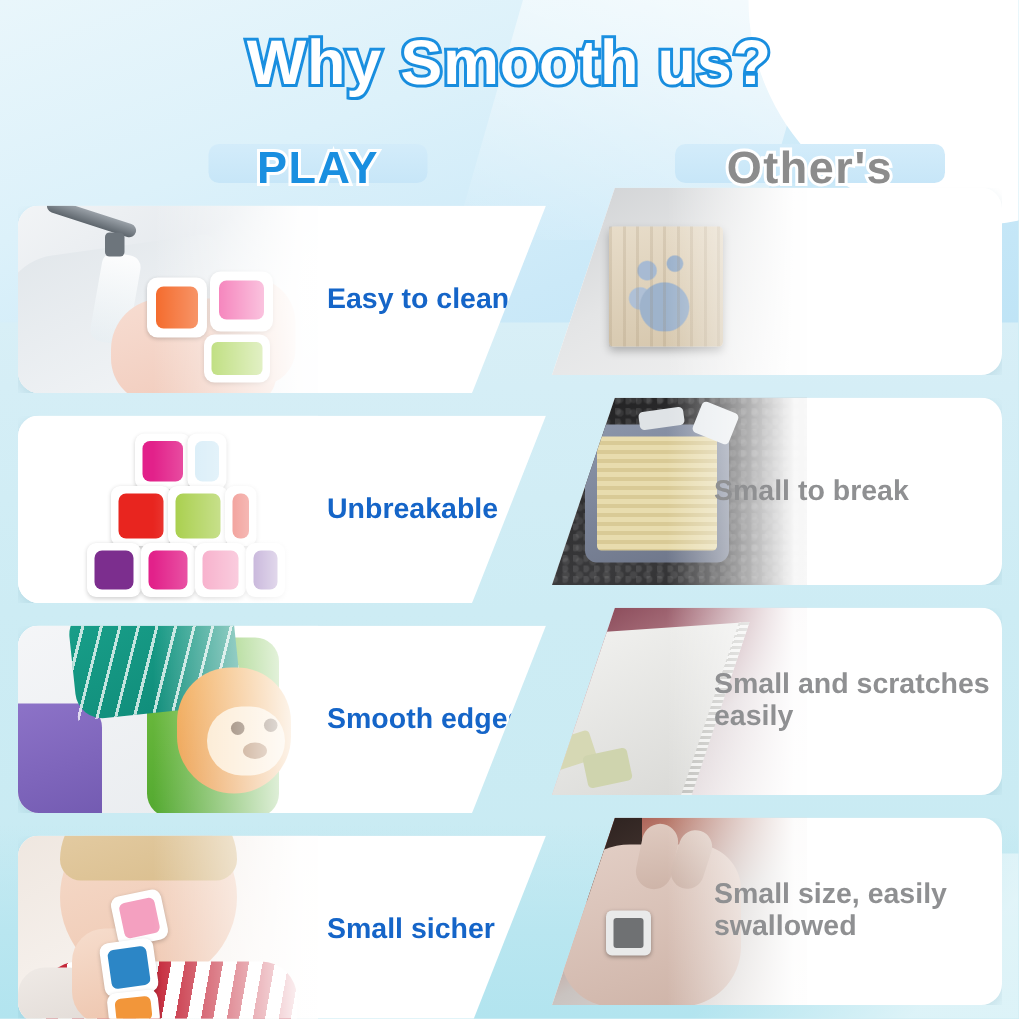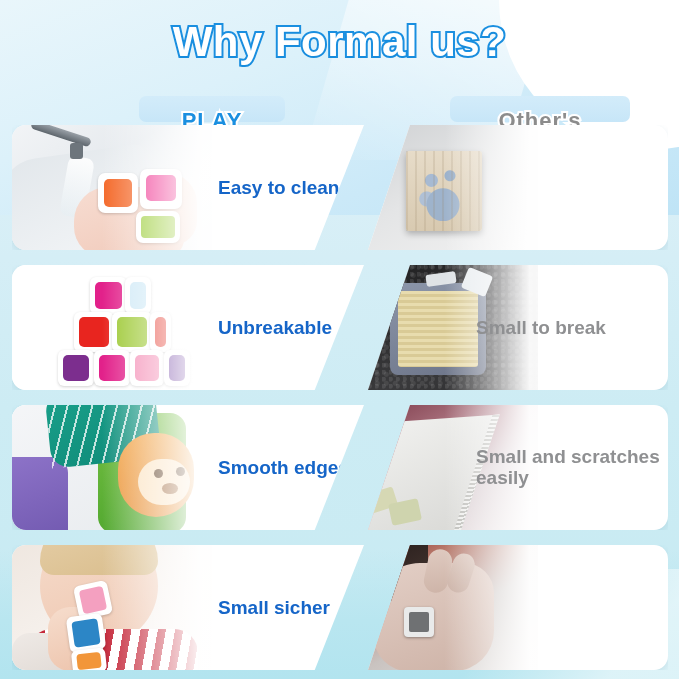--- a/index.html
+++ b/index.html
@@ -49,22 +49,22 @@
   }
 
   .tabs{position:absolute;left:0;top:86px;width:679px;height:36px;}
   .tab{
     position:absolute;top:10px;height:26px;border-radius:7px;
     background:linear-gradient(180deg,#d3ecfa 0%,#c7e6f8 100%);
   }
   .tab-left{left:139px;width:146px;}
   .tab-right{left:450px;width:180px;}
   .tab-label{
-    position:absolute;top:12px;width:100%;text-align:center;
-    font-size:22px;font-weight:bold;letter-spacing:1px;
+    position:absolute;top:0px;width:100%;text-align:center;
+    font-size:30px;font-weight:bold;letter-spacing:1px;
   }
   .tab-left .tab-label{
     color:#1a8fe0;-webkit-text-stroke:4px #ffffff;paint-order:stroke fill;
   }
   .tab-right .tab-label{
     color:#8c8c8c;-webkit-text-stroke:4px #ffffff;paint-order:stroke fill;
     left:0;
   }
 
   
@@ -74,20 +74,21 @@
   .card{
     position:absolute;top:0;height:125px;overflow:hidden;
     background:#ffffff;
     box-shadow:0 3px 7px rgba(40,110,140,.13);
   }
   
   .card-left{
     left:12px;width:352px;border-radius:14px;
     clip-path:polygon(0 0, 100% 0, 86% 100%, 0 100%);
     border-radius:14px 0 0 14px;
+    margin-top:12px;
   }
   
   .card-right{
     left:368px;width:300px;border-radius:0 14px 14px 0;
     clip-path:polygon(14% 0, 100% 0, 100% 100%, 0 100%);
   }
 
   .photo{position:absolute;top:0;bottom:0;}
   .photo-left{left:0;width:200px;}
   .photo-right{left:0;width:170px;}
@@ -205,21 +206,21 @@
 
 <div class="stage">
 
   <div class="bg-base"></div>
   <div class="bg-top"></div>
   <div class="bg-swoosh"></div>
   <div class="bg-blob-right2"></div>
   <div class="bg-bottom"></div>
   <div class="bg-bottom-wedge"></div>
 
-  <div class="title">Why Formal us?</div>
+  <div class="title">Why Smooth us?</div>
 
   <div class="tabs">
     <div class="tab tab-left">
       <div class="tab-label">PLAY</div>
     </div>
     <div class="tab tab-right">
       <div class="tab-label">Other's</div>
     </div>
   </div>
 
@@ -360,16 +361,17 @@
         <div class="ph p4r">
             <div class="dark"></div>
             <div class="palm"></div>
             <div class="fing"></div>
             <div class="fing2"></div>
             <div class="mag">
               <i></i>
             </div>
           </div>
       </div>
+      <div class="label label-right">Small size, easily swallowed</div>
     </div>
   </div>
 
 </div>
 
 </body></html>

